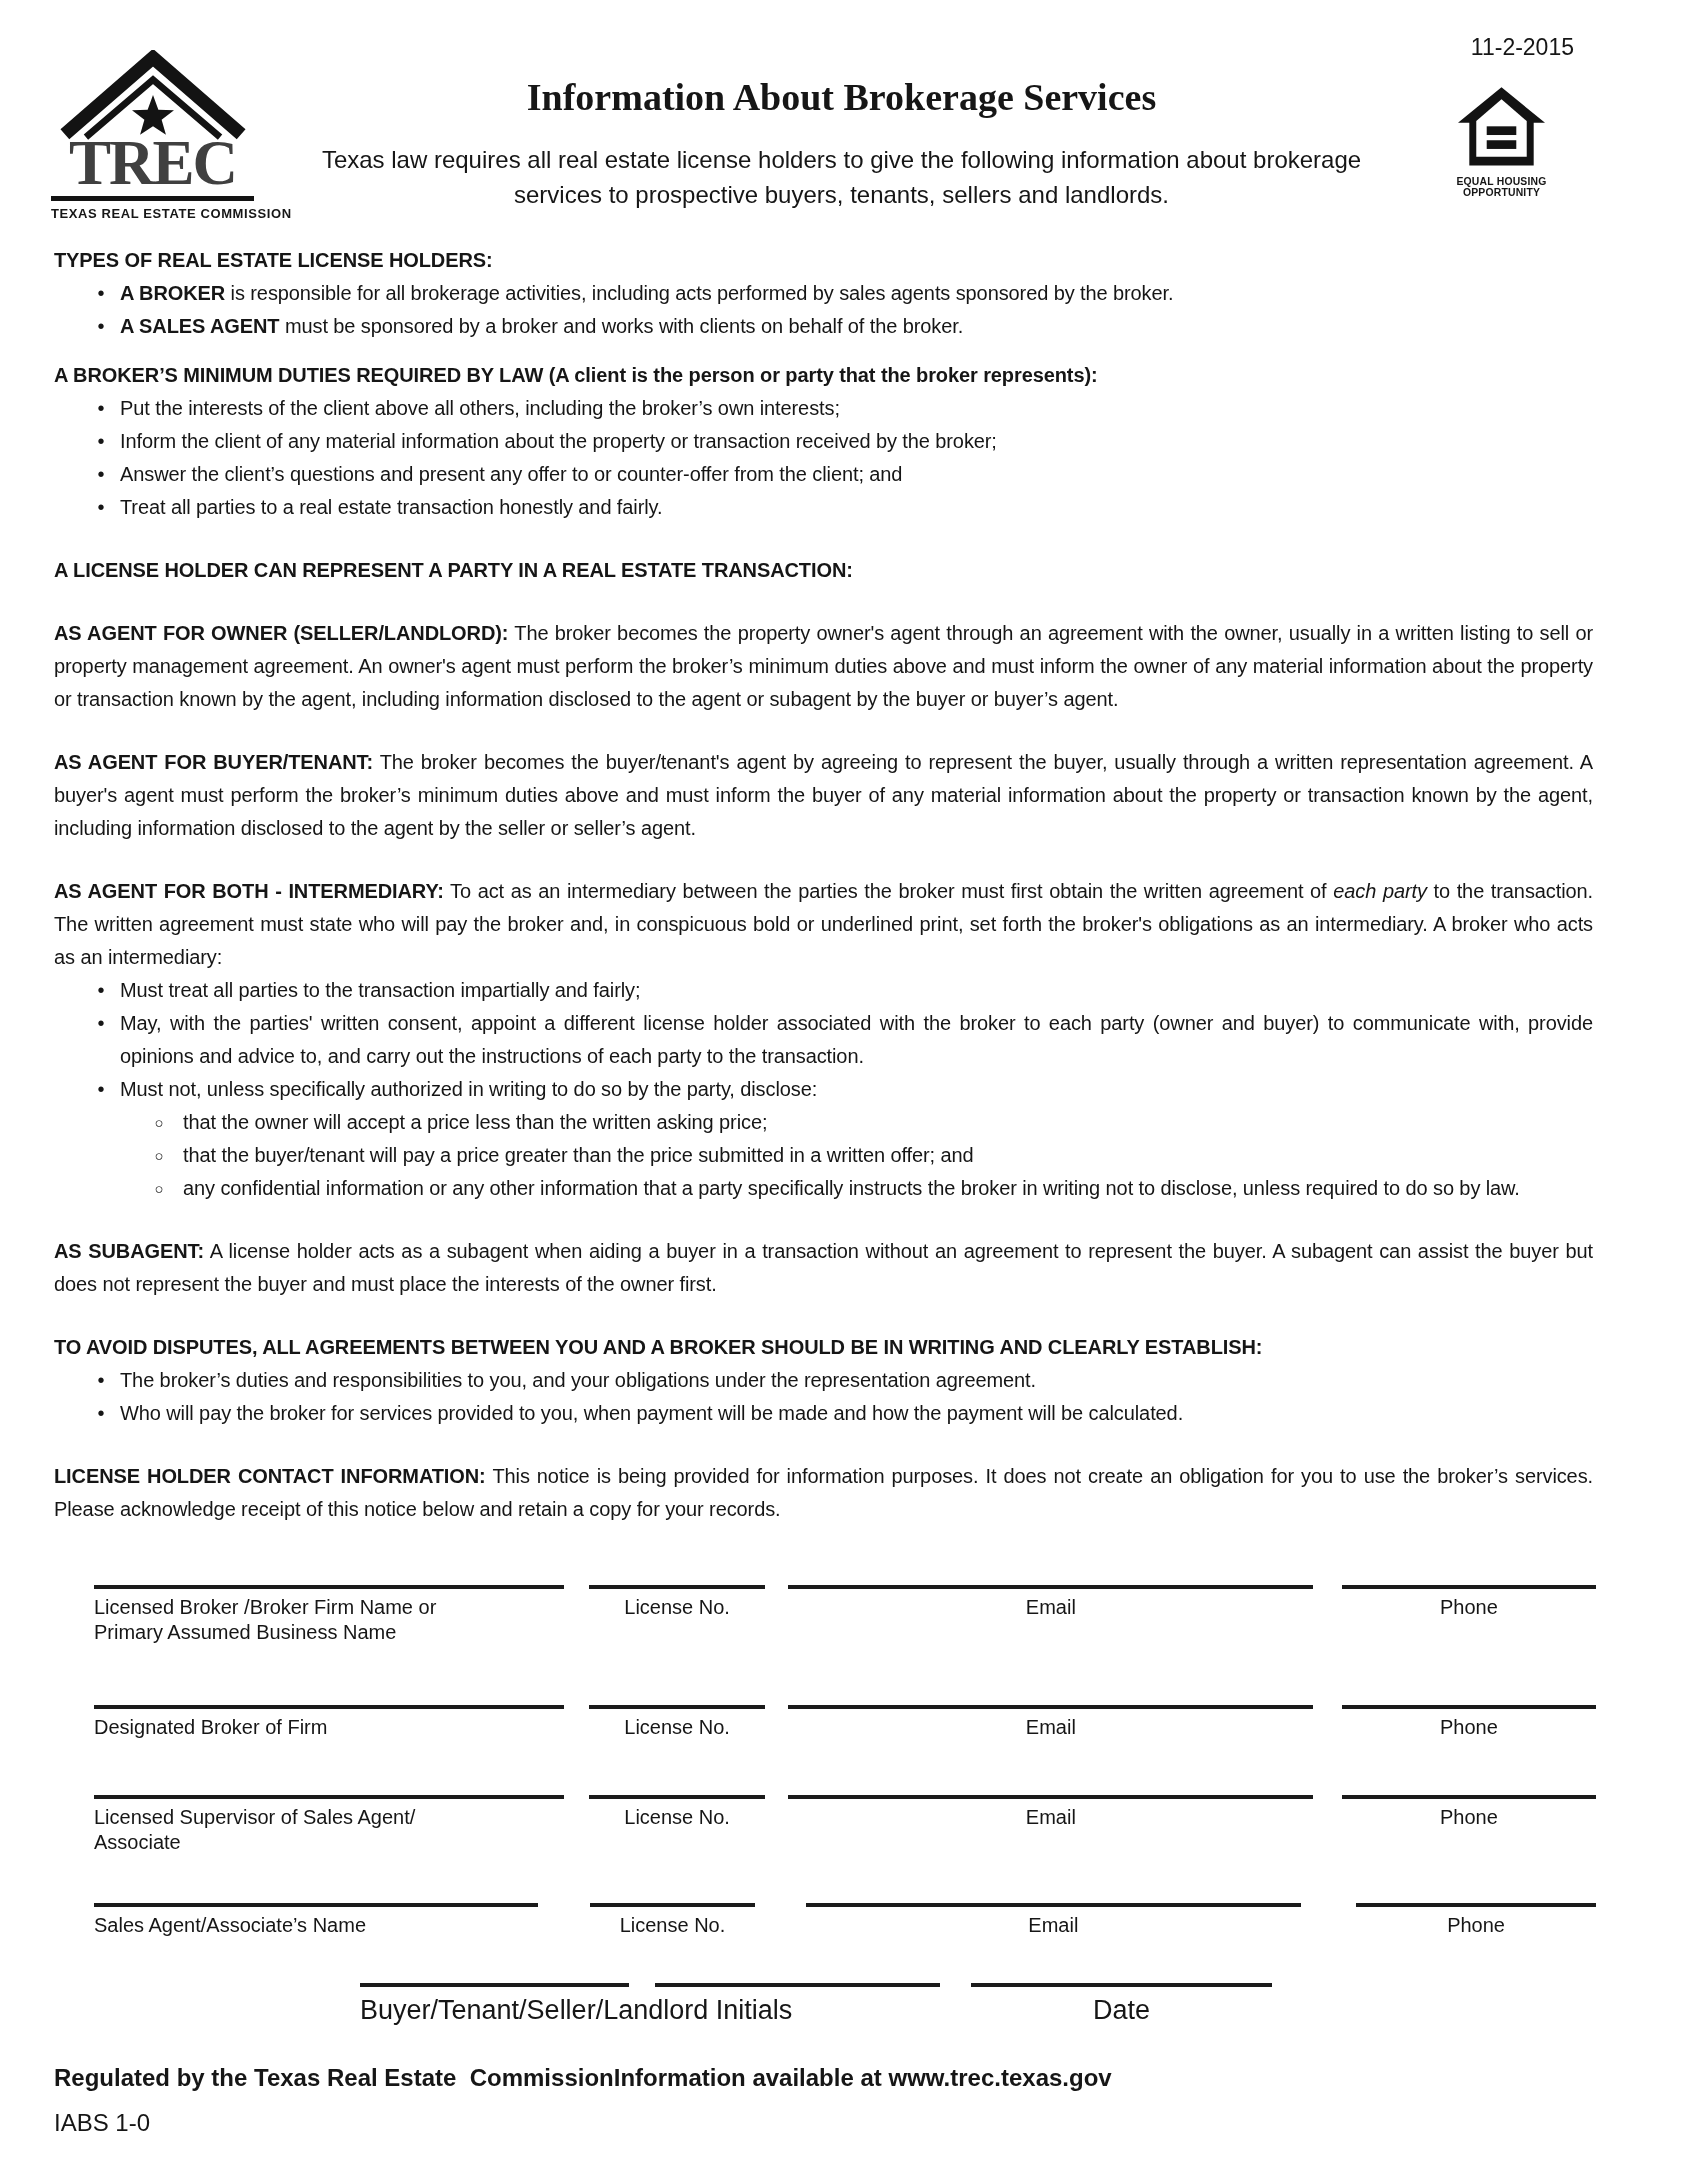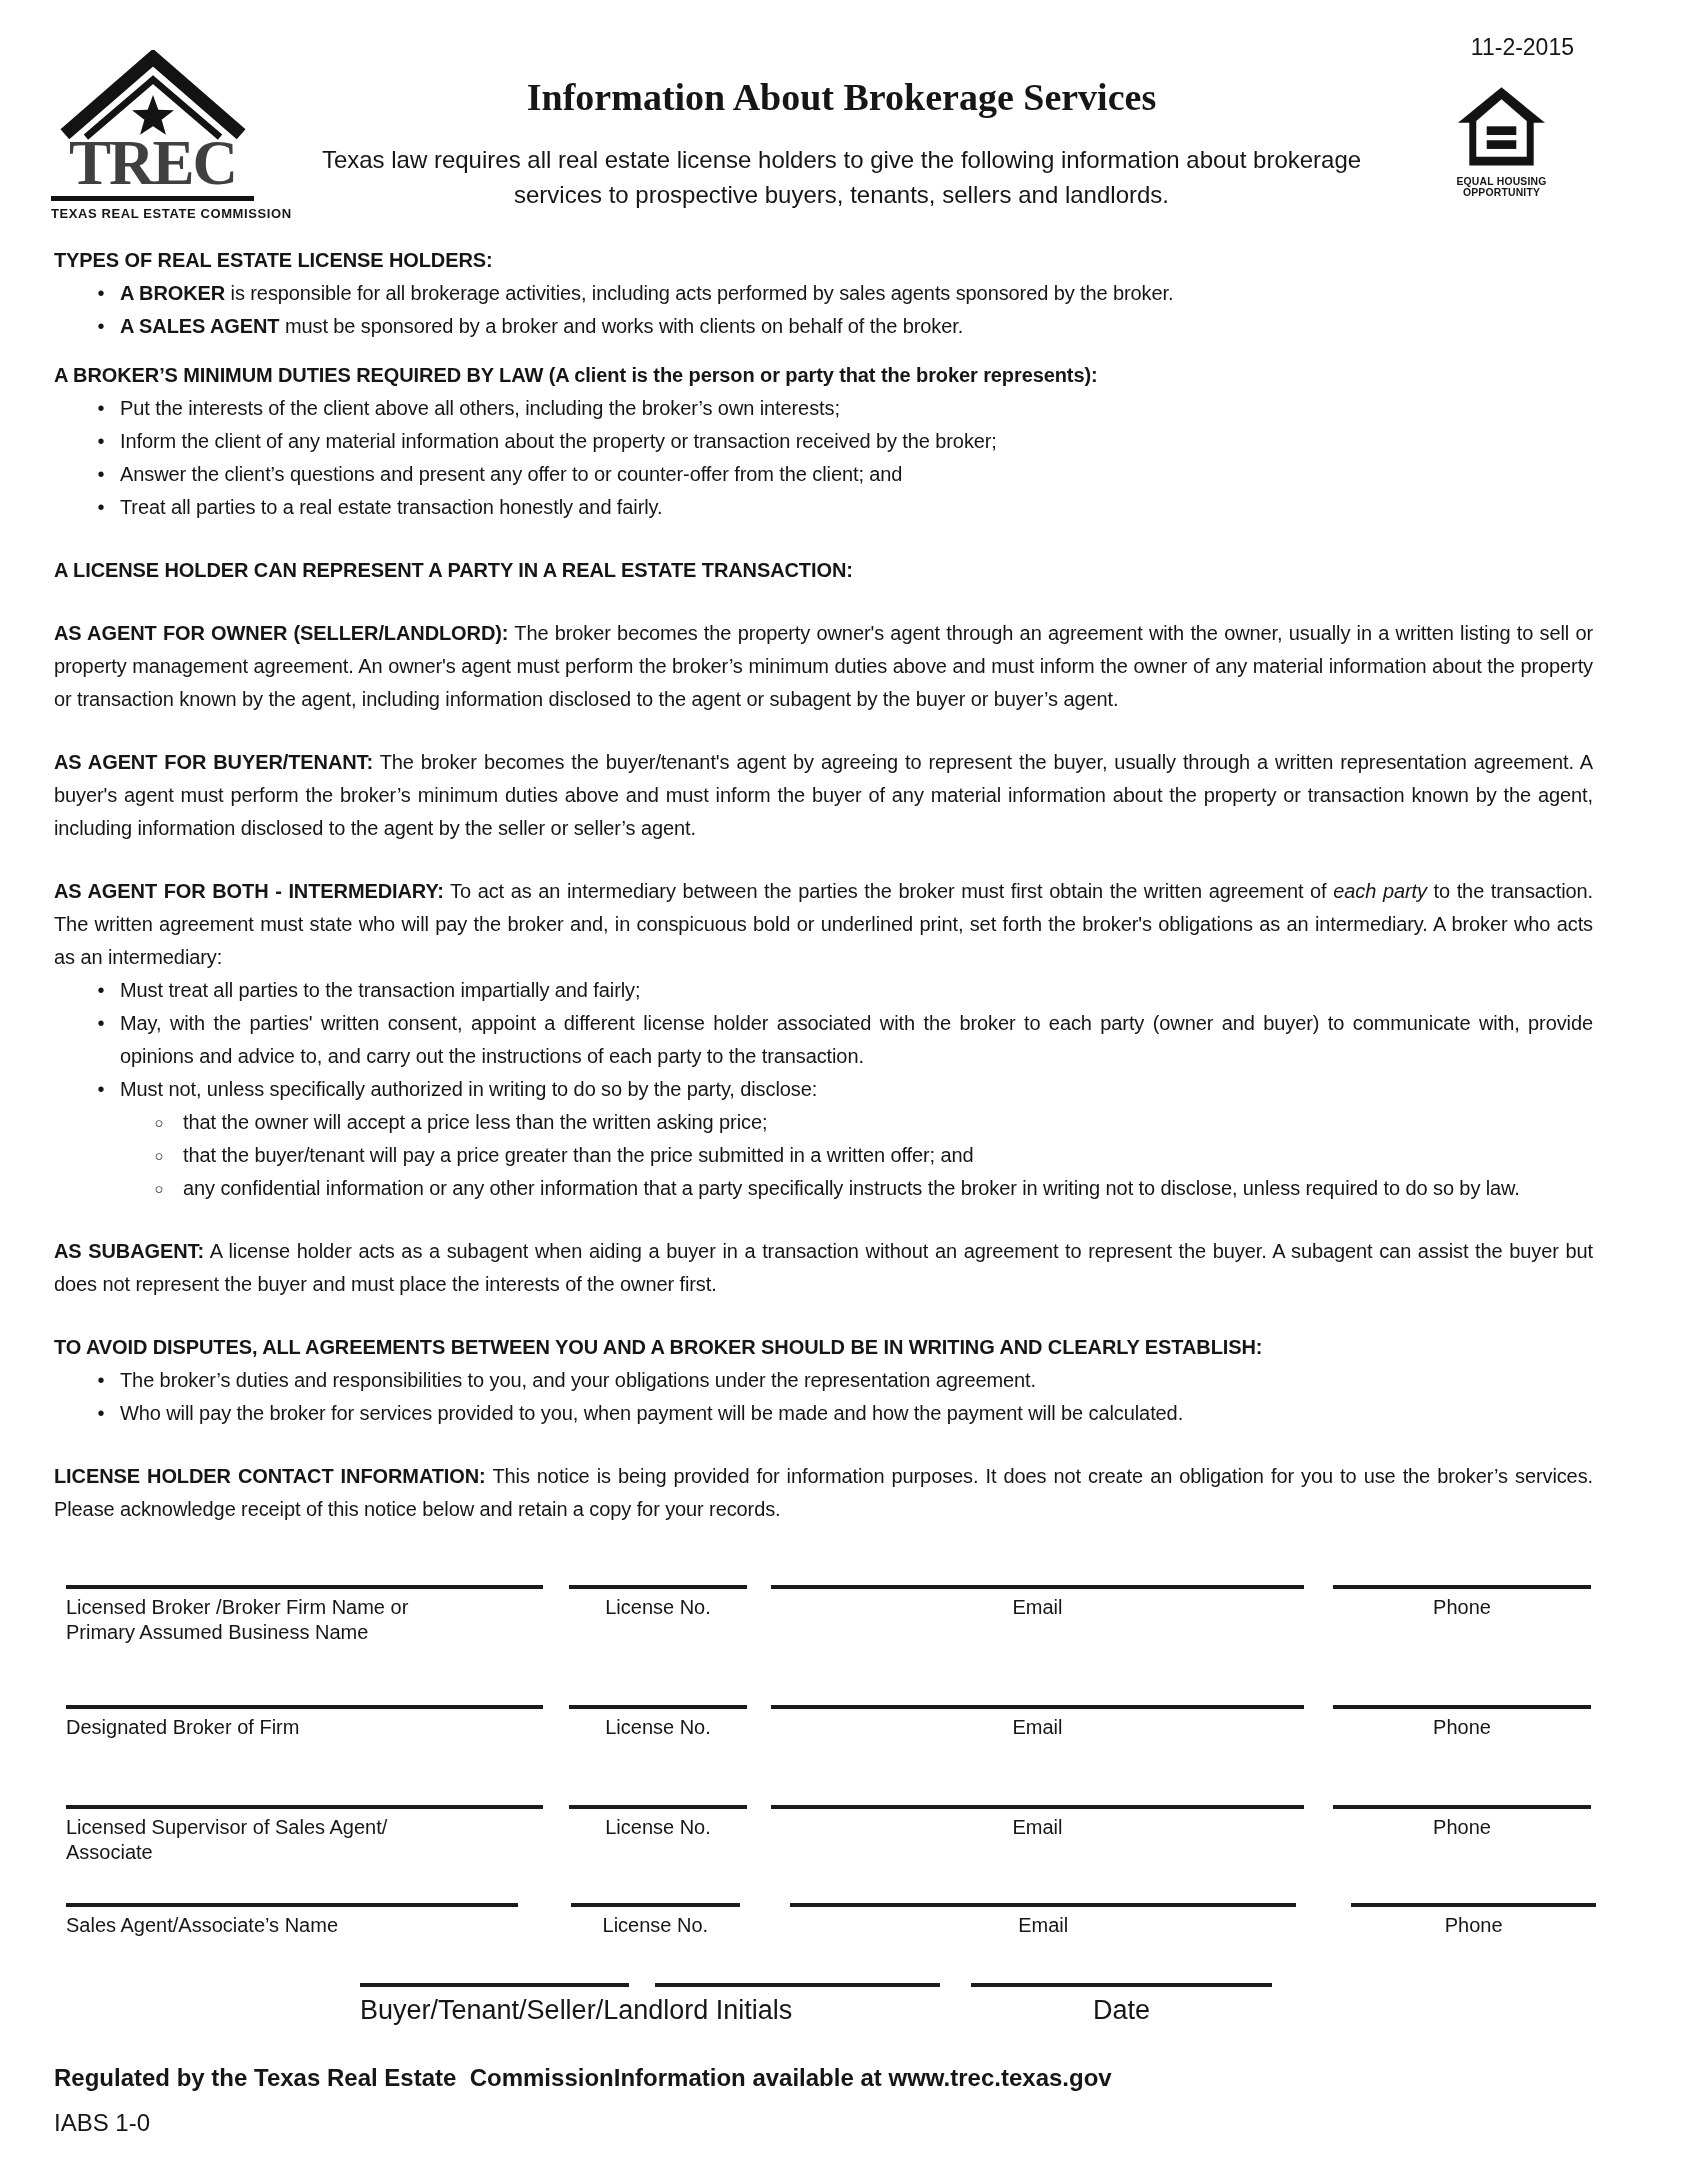--- a/index.html
+++ b/index.html
@@ -37,26 +37,26 @@
   .bullet .marker { flex:none; width:38px; text-align:center; }
   .bullet .btext { flex:1; text-align:justify; }
   .subbullet { display:flex; margin-left:81px; }
   .subbullet .marker { flex:none; width:48px; text-align:center; font-size:15px; }
   .subbullet .btext { flex:1; text-align:justify; }
   i { font-style:italic; }
   
   .sig-area { position:absolute; top:1559px; left:66px; width:1530px; }
   .sig-row { position:absolute; left:0; display:flex; width:100%; }
   .cell { border-top:4px solid #1b1b1b; padding-top:6px; font-size:20px; line-height:25px; }
-  .c1 { width:477px; }
+  .c1 { width:477px;margin-left:28px; }
   .c2 { width:178px; text-align:center; }
   .c3 { width:533px; text-align:center; }
   .c4 { width:258px; text-align:center; }
   .gp1 { width:26px; } .gp2 { width:24px; } .gp3 { width:29px; }
-  .row1 { top:26px; } .row2 { top:146px; } .row3 { top:246px; } .row4 { top:344px;gap:14px; }
+  .row1 { top:26px; } .row2 { top:146px; } .row3 { top:236px; } .row4 { top:344px;gap:14px; }
   
   .ack-lines { position:absolute; top:424px; left:294px; display:flex; }
   .ack-line { border-top:4px solid #1b1b1b; height:4px; }
   .al1 { width:269px; } .al2 { width:285px; margin-left:26px; } .al3 { width:301px; margin-left:31px; }
   .ack-labels { position:absolute; top:436px; left:294px; display:flex; font-size:27px; }
   .ack-lab1 { width:580px; text-align:left; }
   .ack-lab2 { width:301px; margin-left:31px; text-align:center; }
   
   .footer { position:absolute; top:2064px; left:54px; width:1539px; display:flex; font-weight:bold; font-size:24px; white-space:pre-wrap; }
   .form-code { position:absolute; top:2109px; left:54px; width:1539px; text-align:left; font-size:24px; }

